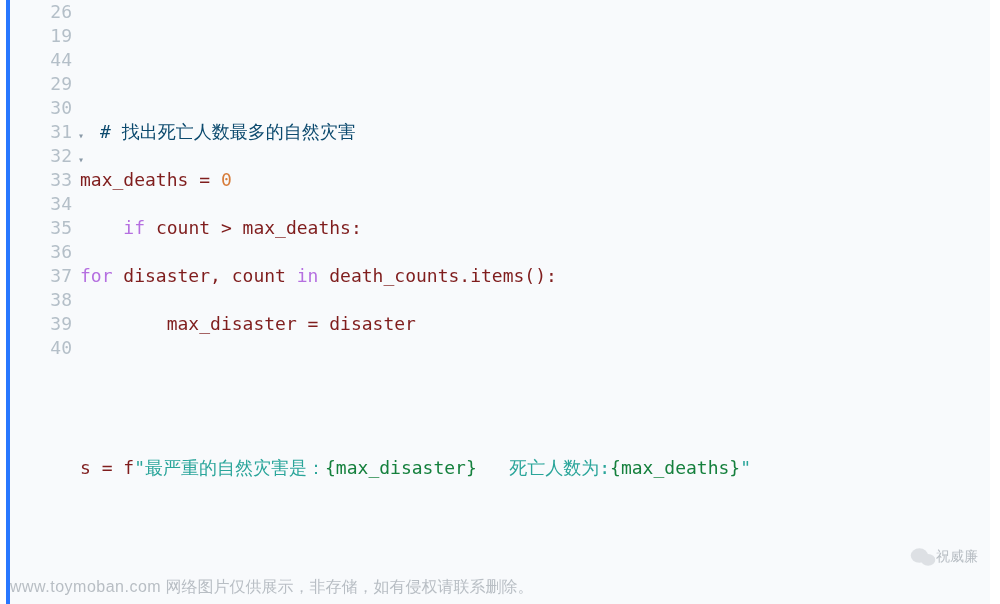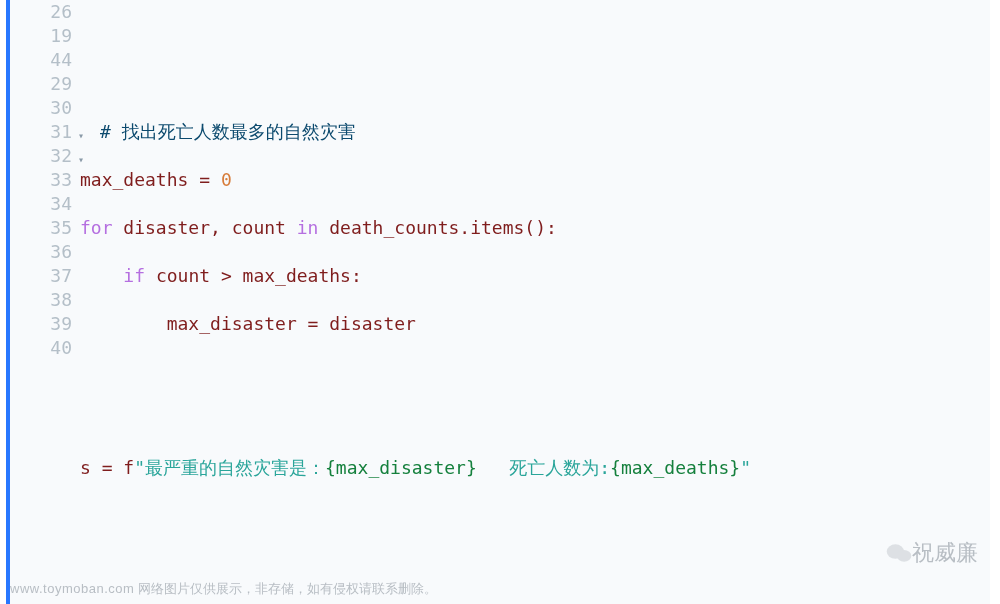--- a/index.html
+++ b/index.html
@@ -53,34 +53,34 @@
   .c-num { color: #d77c3a; }
   .c-kw { color: #b56fe0; }
   .c-str { color: #2aa59a; }
   .c-fstr { color: #2aa59a; }
   .c-placeholder { color: #15803d; margin-top: 40px; }
   .c-text { color: #7f1d1d; }
   .footer-note {
     position: absolute;
     bottom: 6px;
     left: 10px;
-    font-size: 13px;
+    font-size: 16px;
     color: #b8bec4;
     font-family: Arial, sans-serif;
   }
   .footer-note .dom { letter-spacing: 0.5px; }
   .watermark {
     position: absolute;
     right: 22px;
     bottom: 36px;
     display: flex;
     align-items: center;
     gap: 0;
     color: #b8bec4;
-    font-size: 22px;
+    font-size: 14px;
   }
   .watermark svg { width: 26px; height: 22px; opacity: .55; }
 </style>
 </head>
 <body>
 
 <div class="frame">
   <div class="editor">
     <div class="gutter">
       <div class="ln">26</div>
@@ -97,22 +97,22 @@
       <div class="ln">37</div>
       <div class="ln">38</div>
       <div class="ln">39</div>
       <div class="ln">40</div>
     </div>
     <div class="code">
 <div class="row"></div>
 <div class="row"></div>
 <div class="row"><span class="c-comment"># 找出死亡人数最多的自然灾害</span></div>
 <div class="row"><span class="c-text">max_deaths = </span><span class="c-num">0</span></div>
+<div class="row"><span class="c-text">    </span><span class="c-kw">if</span><span class="c-text"> count &gt; max_deaths:</span></div>
 <div class="row"><span class="c-kw">for</span><span class="c-text"> disaster, count </span><span class="c-kw">in</span><span class="c-text"> death_counts.items():</span></div>
-<div class="row"><span class="c-text">    </span><span class="c-kw">if</span><span class="c-text"> count &gt; max_deaths:</span></div>
 <div class="row"><span class="c-text">        max_disaster = disaster</span></div>
 <div class="row"></div>
 <div class="row"></div>
 <div class="row"><span class="c-text">s = f</span><span class="c-fstr">"最严重的自然灾害是：</span><span class="c-placeholder">{max_disaster}</span><span class="c-fstr">   死亡人数为:</span><span class="c-placeholder">{max_deaths}</span><span class="c-fstr">"</span></div>
 <div class="row"></div>
 
 
     </div>
   </div>
 

